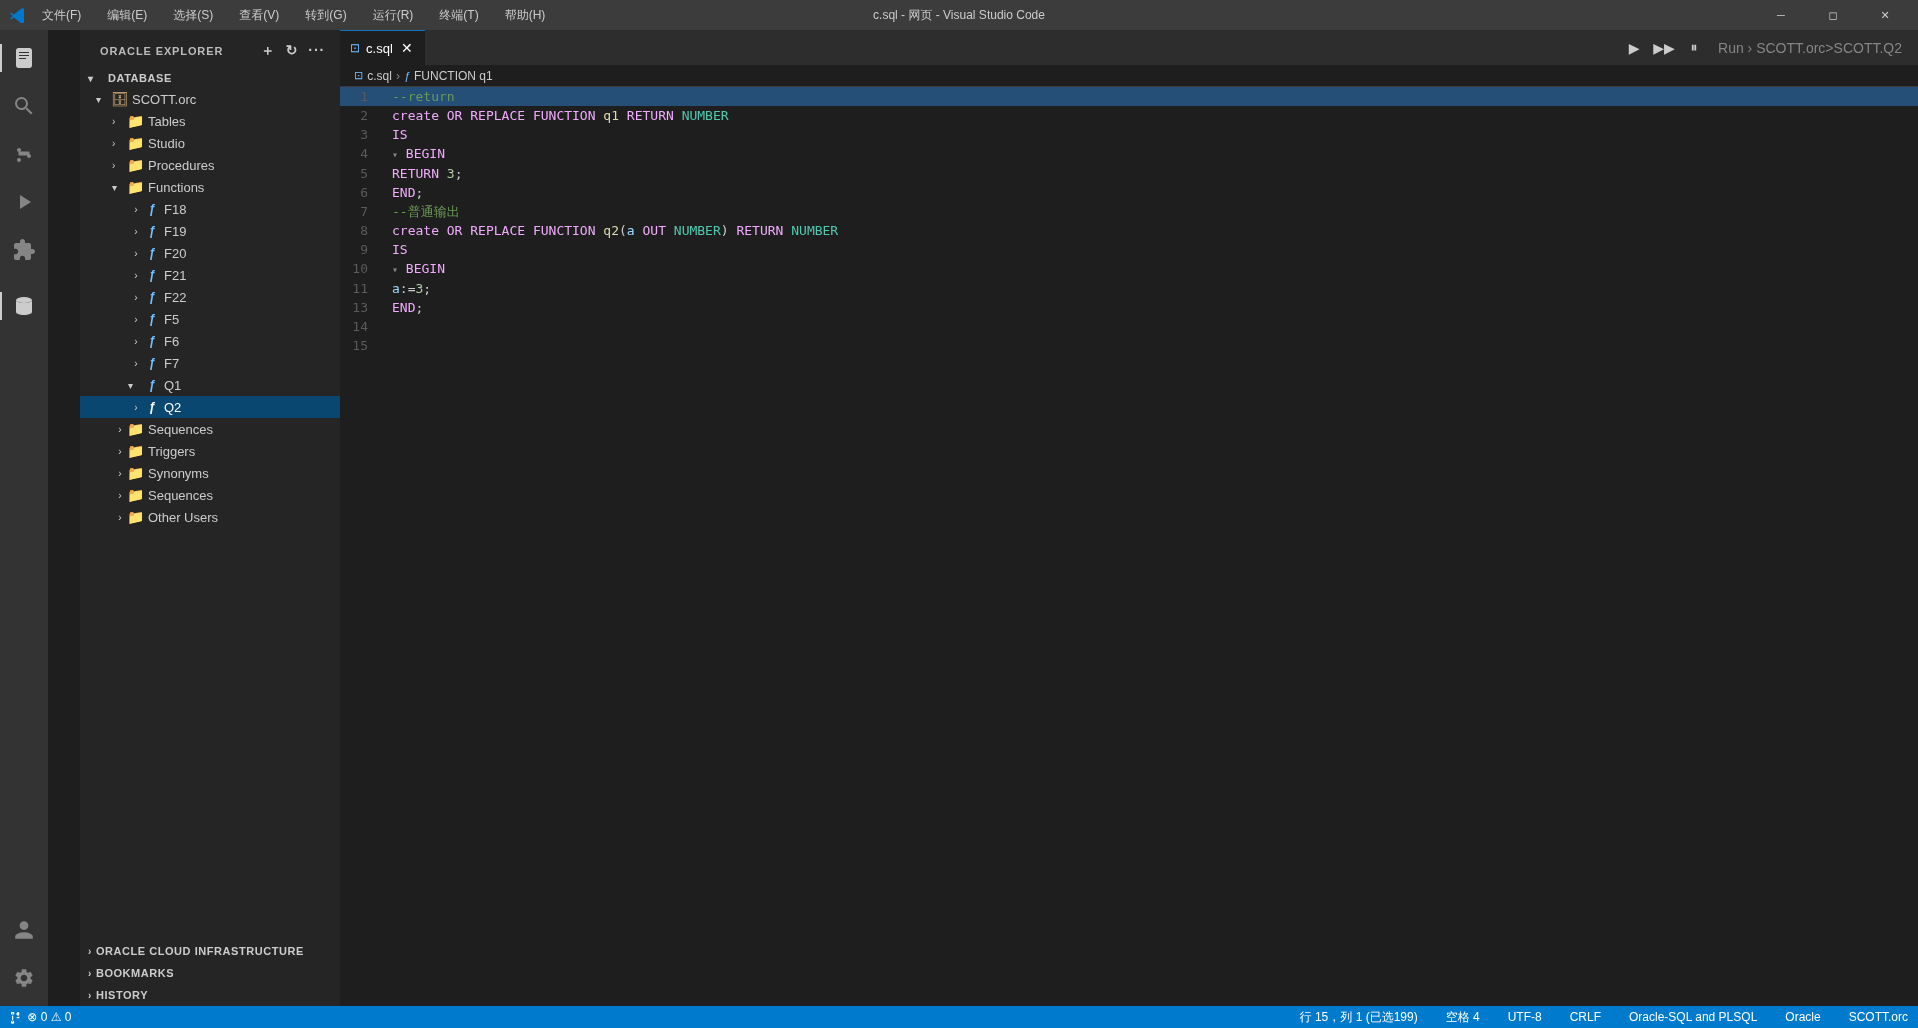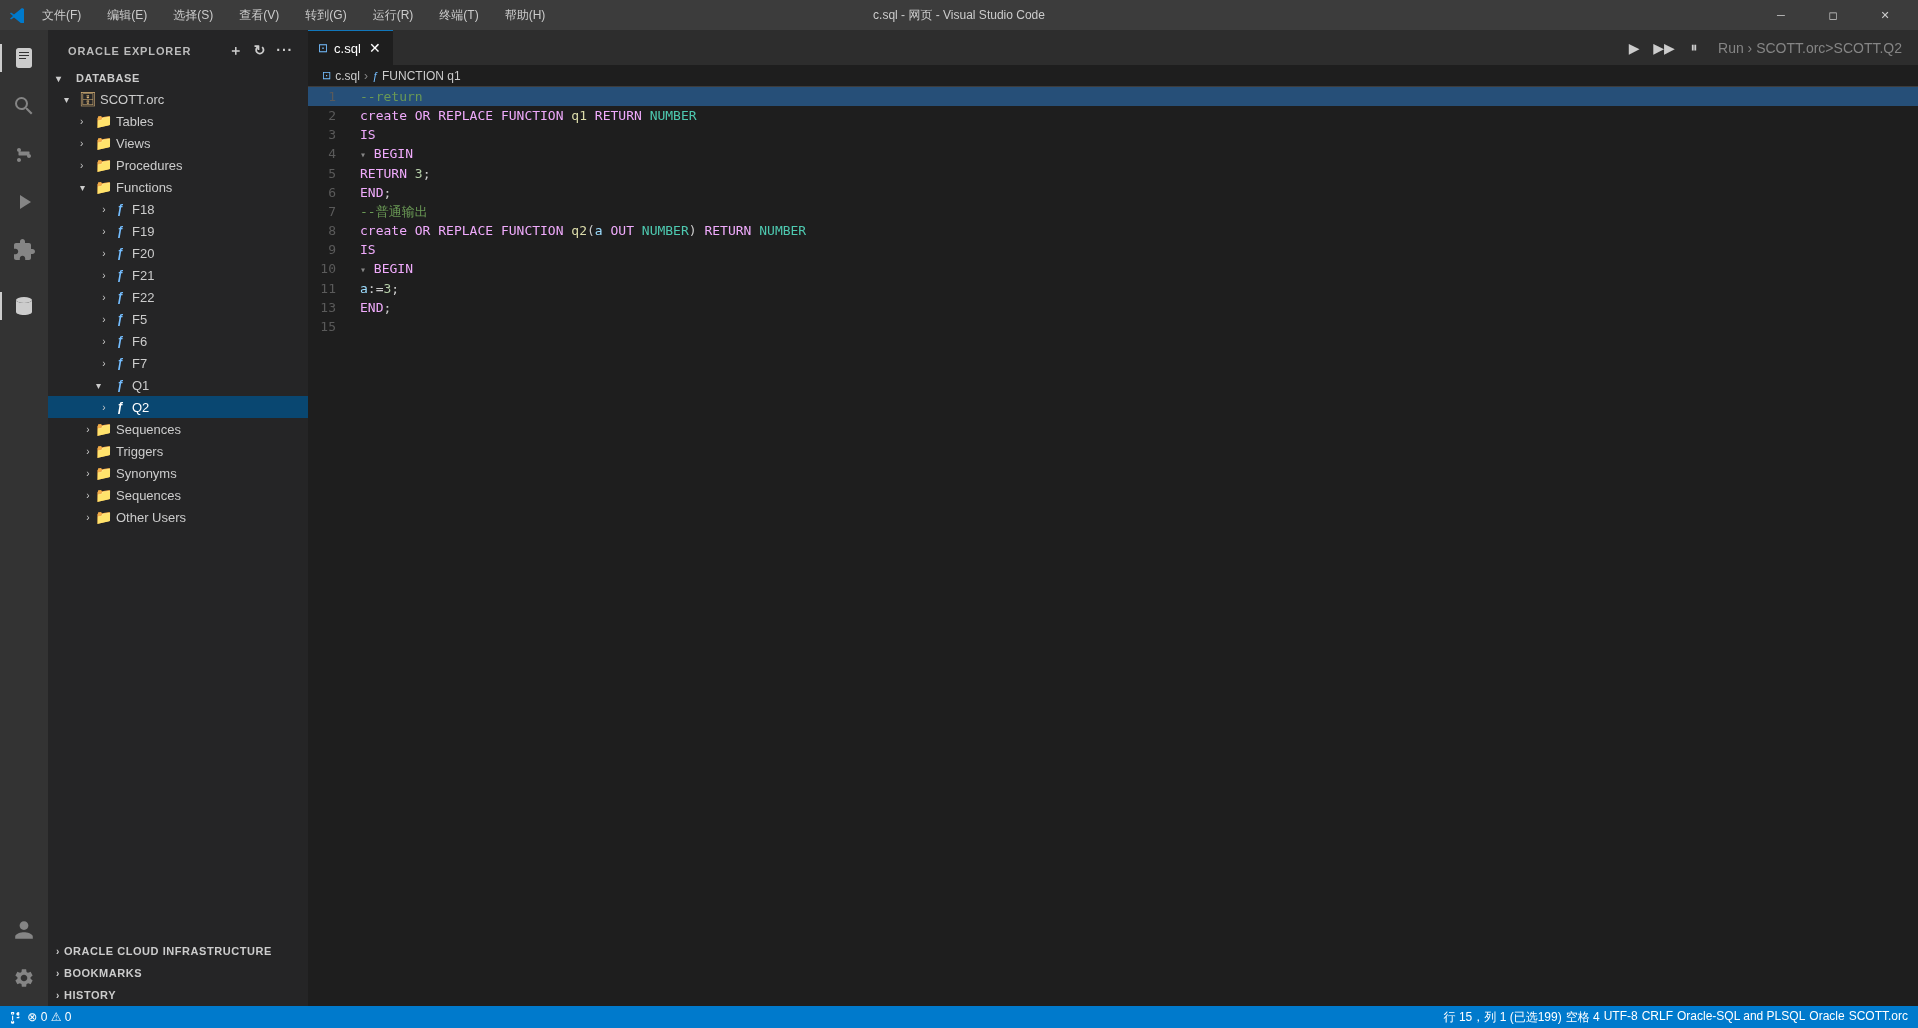--- a/index.html
+++ b/index.html
@@ -106,20 +106,21 @@
       align-items: center;
     }
     
     #sidebar {
       width: 260px;
       background: #252526;
       display: flex;
       flex-direction: column;
       flex-shrink: 0;
       overflow: hidden;
+      margin-left: 32px;
     }
     #sidebar-header {
       padding: 10px 12px 6px 20px;
       font-size: 11px;
       font-weight: 700;
       letter-spacing: 0.08em;
       color: #bbbbbb;
       display: flex;
       align-items: center;
       justify-content: space-between;
@@ -281,21 +282,21 @@
       background: #007acc;
       display: flex;
       align-items: center;
       justify-content: space-between;
       padding: 0 10px;
       font-size: 12px;
       color: #ffffff;
       flex-shrink: 0;
     }
     #status-left { display: flex; align-items: center; gap: 12px; }
-    #status-right { display: flex; gap: 4px; }
+    #status-right { display: flex; align-items: center; gap: 28px; }
     .status-item { cursor: pointer; white-space: nowrap; }
     .run-btn {
       width: 28px;
       height: 28px;
       display: flex;
       align-items: center;
       justify-content: center;
       cursor: pointer;
       color: #cccccc;
       border-radius: 4px;
@@ -433,21 +434,21 @@
 
       <div class="tree-item indent-2">
         <span class="chevron arrow-right">›</span>
         <span class="tree-icon folder-icon">📁</span>
         <span>Tables</span>
       </div>
 
       <div class="tree-item indent-2">
         <span class="chevron arrow-right">›</span>
         <span class="tree-icon folder-icon">📁</span>
-        <span>Views</span>
+        <span>Studio</span>
       </div>
 
       <div class="tree-item indent-2">
         <span class="chevron arrow-right">›</span>
         <span class="tree-icon folder-icon">📁</span>
         <span>Procedures</span>
       </div>
 
       <div class="tree-item indent-2">
         <span class="chevron arrow-down">▾</span>
@@ -650,20 +651,24 @@
           <span class="ln">11</span>
           <span class="code-line">    <span class="param">a</span><span class="op">:=</span><span class="num">3</span><span class="op">;</span></span>
         </div>
 
 
         <div class="line-row">
           <span class="ln">13</span>
           <span class="code-line"><span class="kw">END</span><span class="op">;</span></span>
         </div>
 
+        <div class="line-row">
+          <span class="ln">14</span>
+          <span class="code-line"></span>
+        </div>
 
         <div class="line-row">
           <span class="ln">15</span>
           <span class="code-line"></span>
         </div>
       </div>
 
       <div style="width:14px; background:#1e1e1e; flex-shrink:0; position:relative;">
         
       </div>

